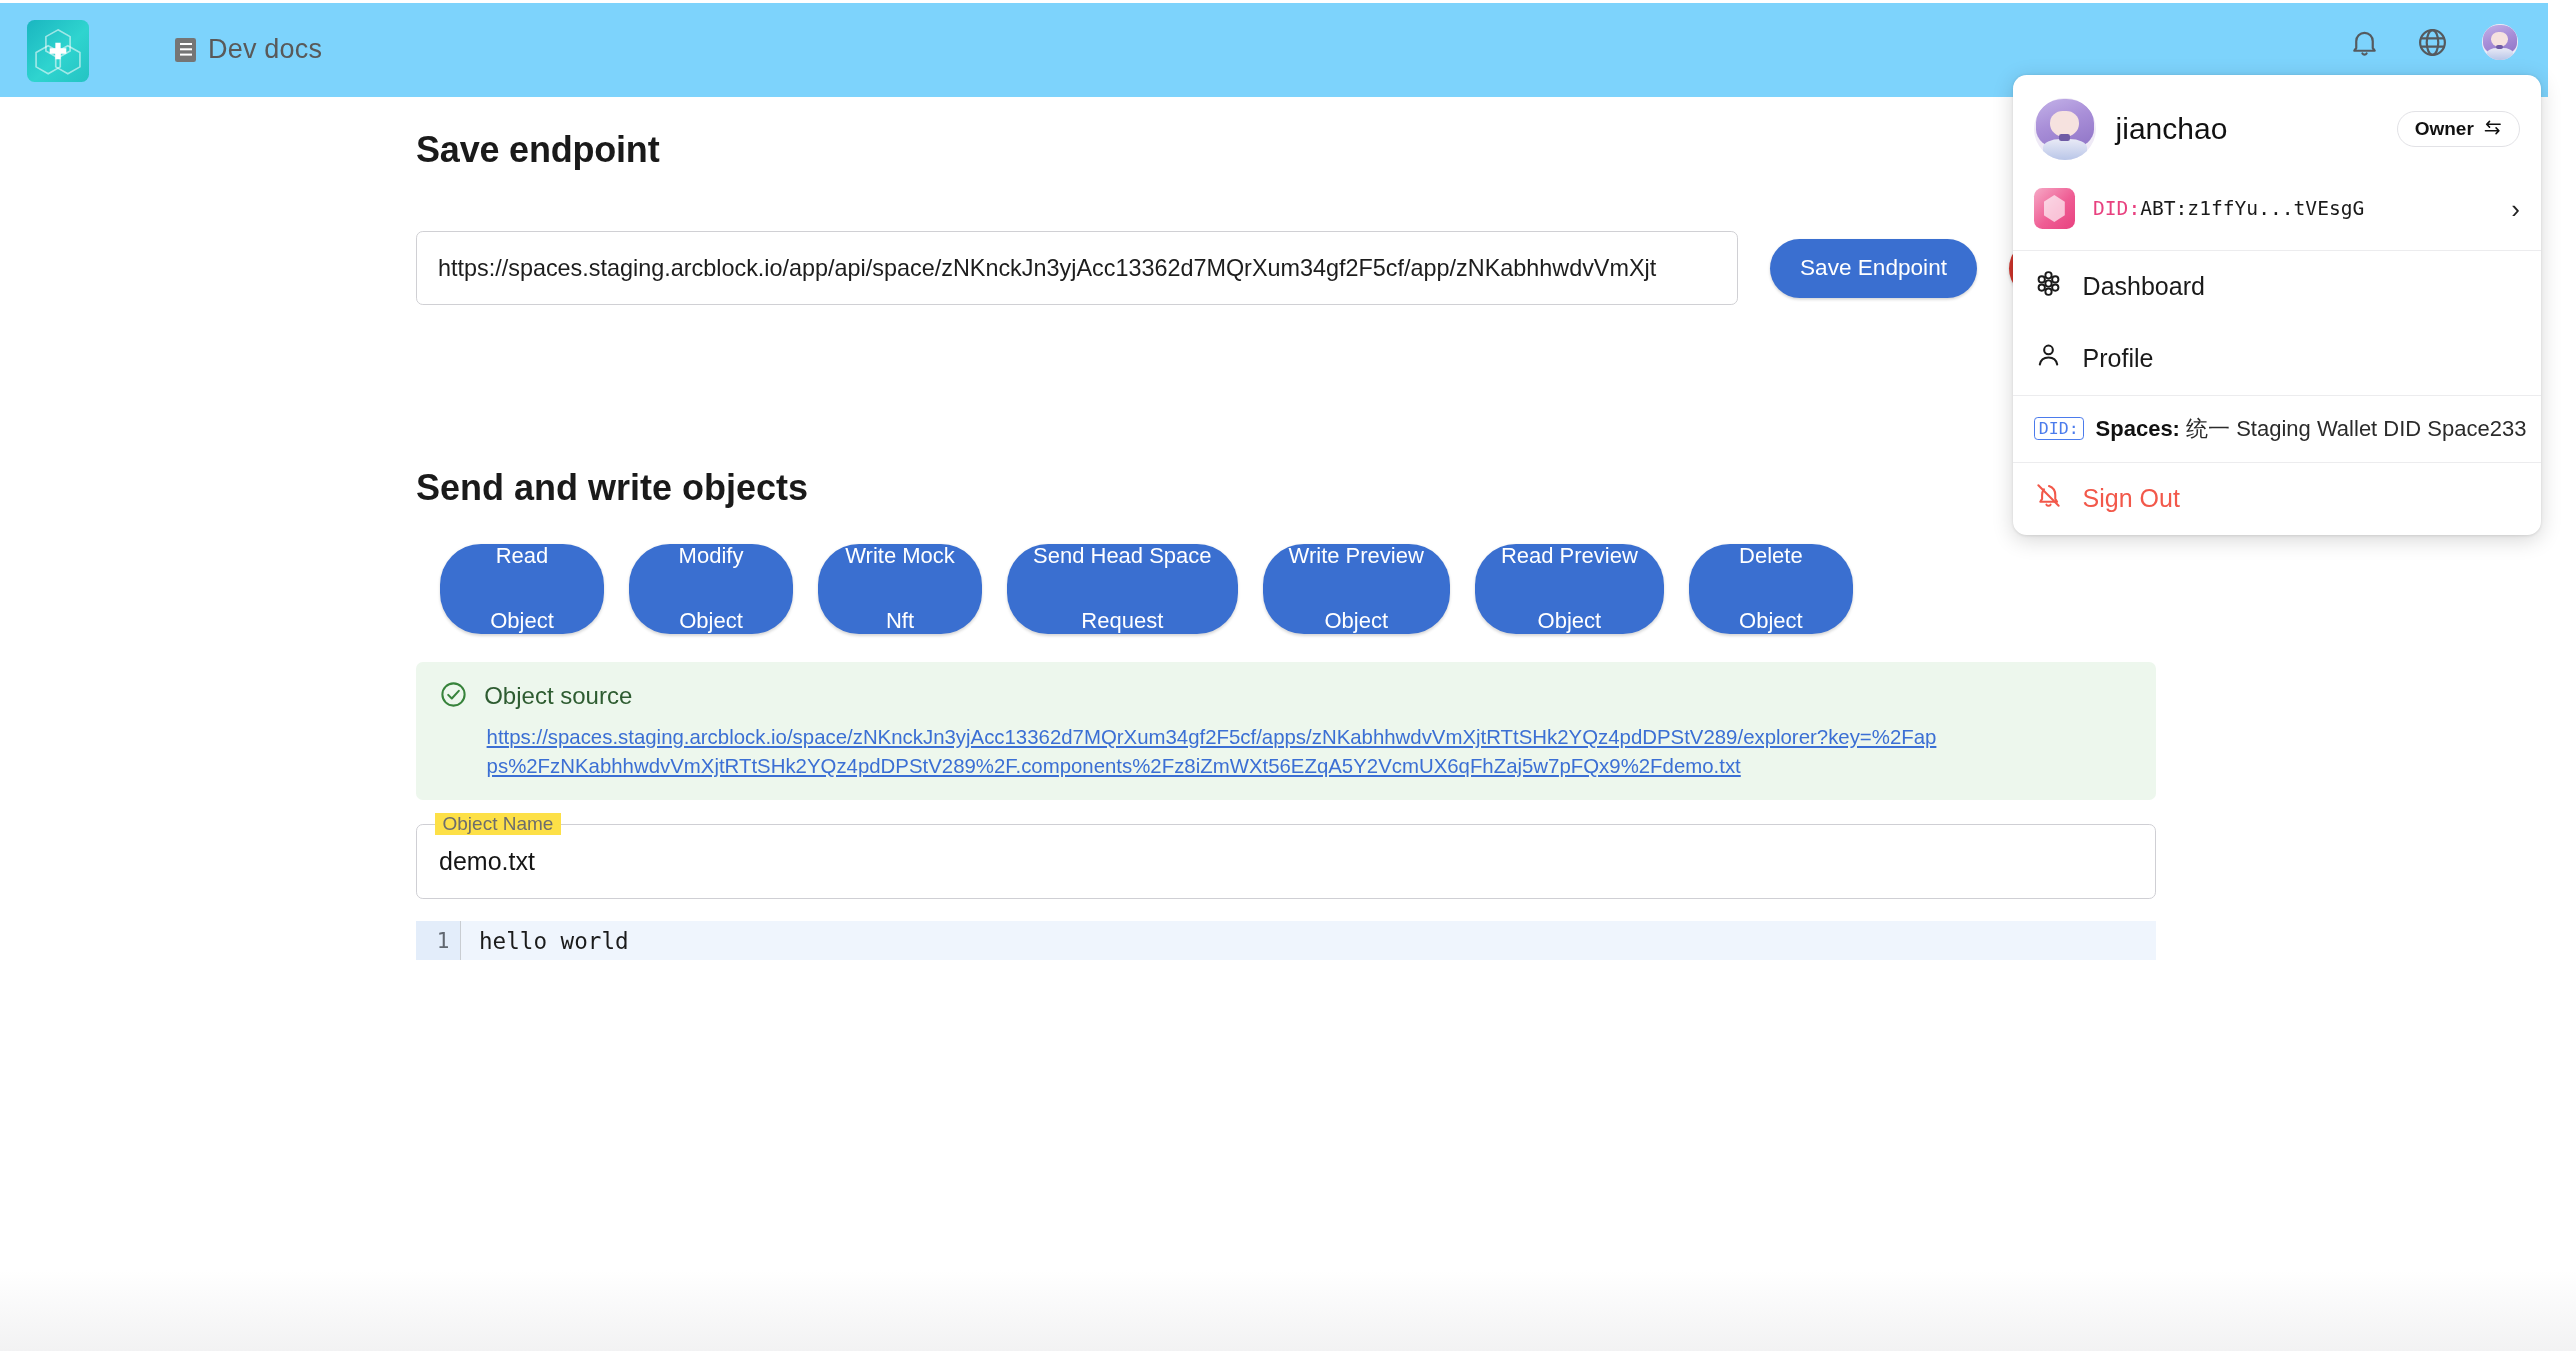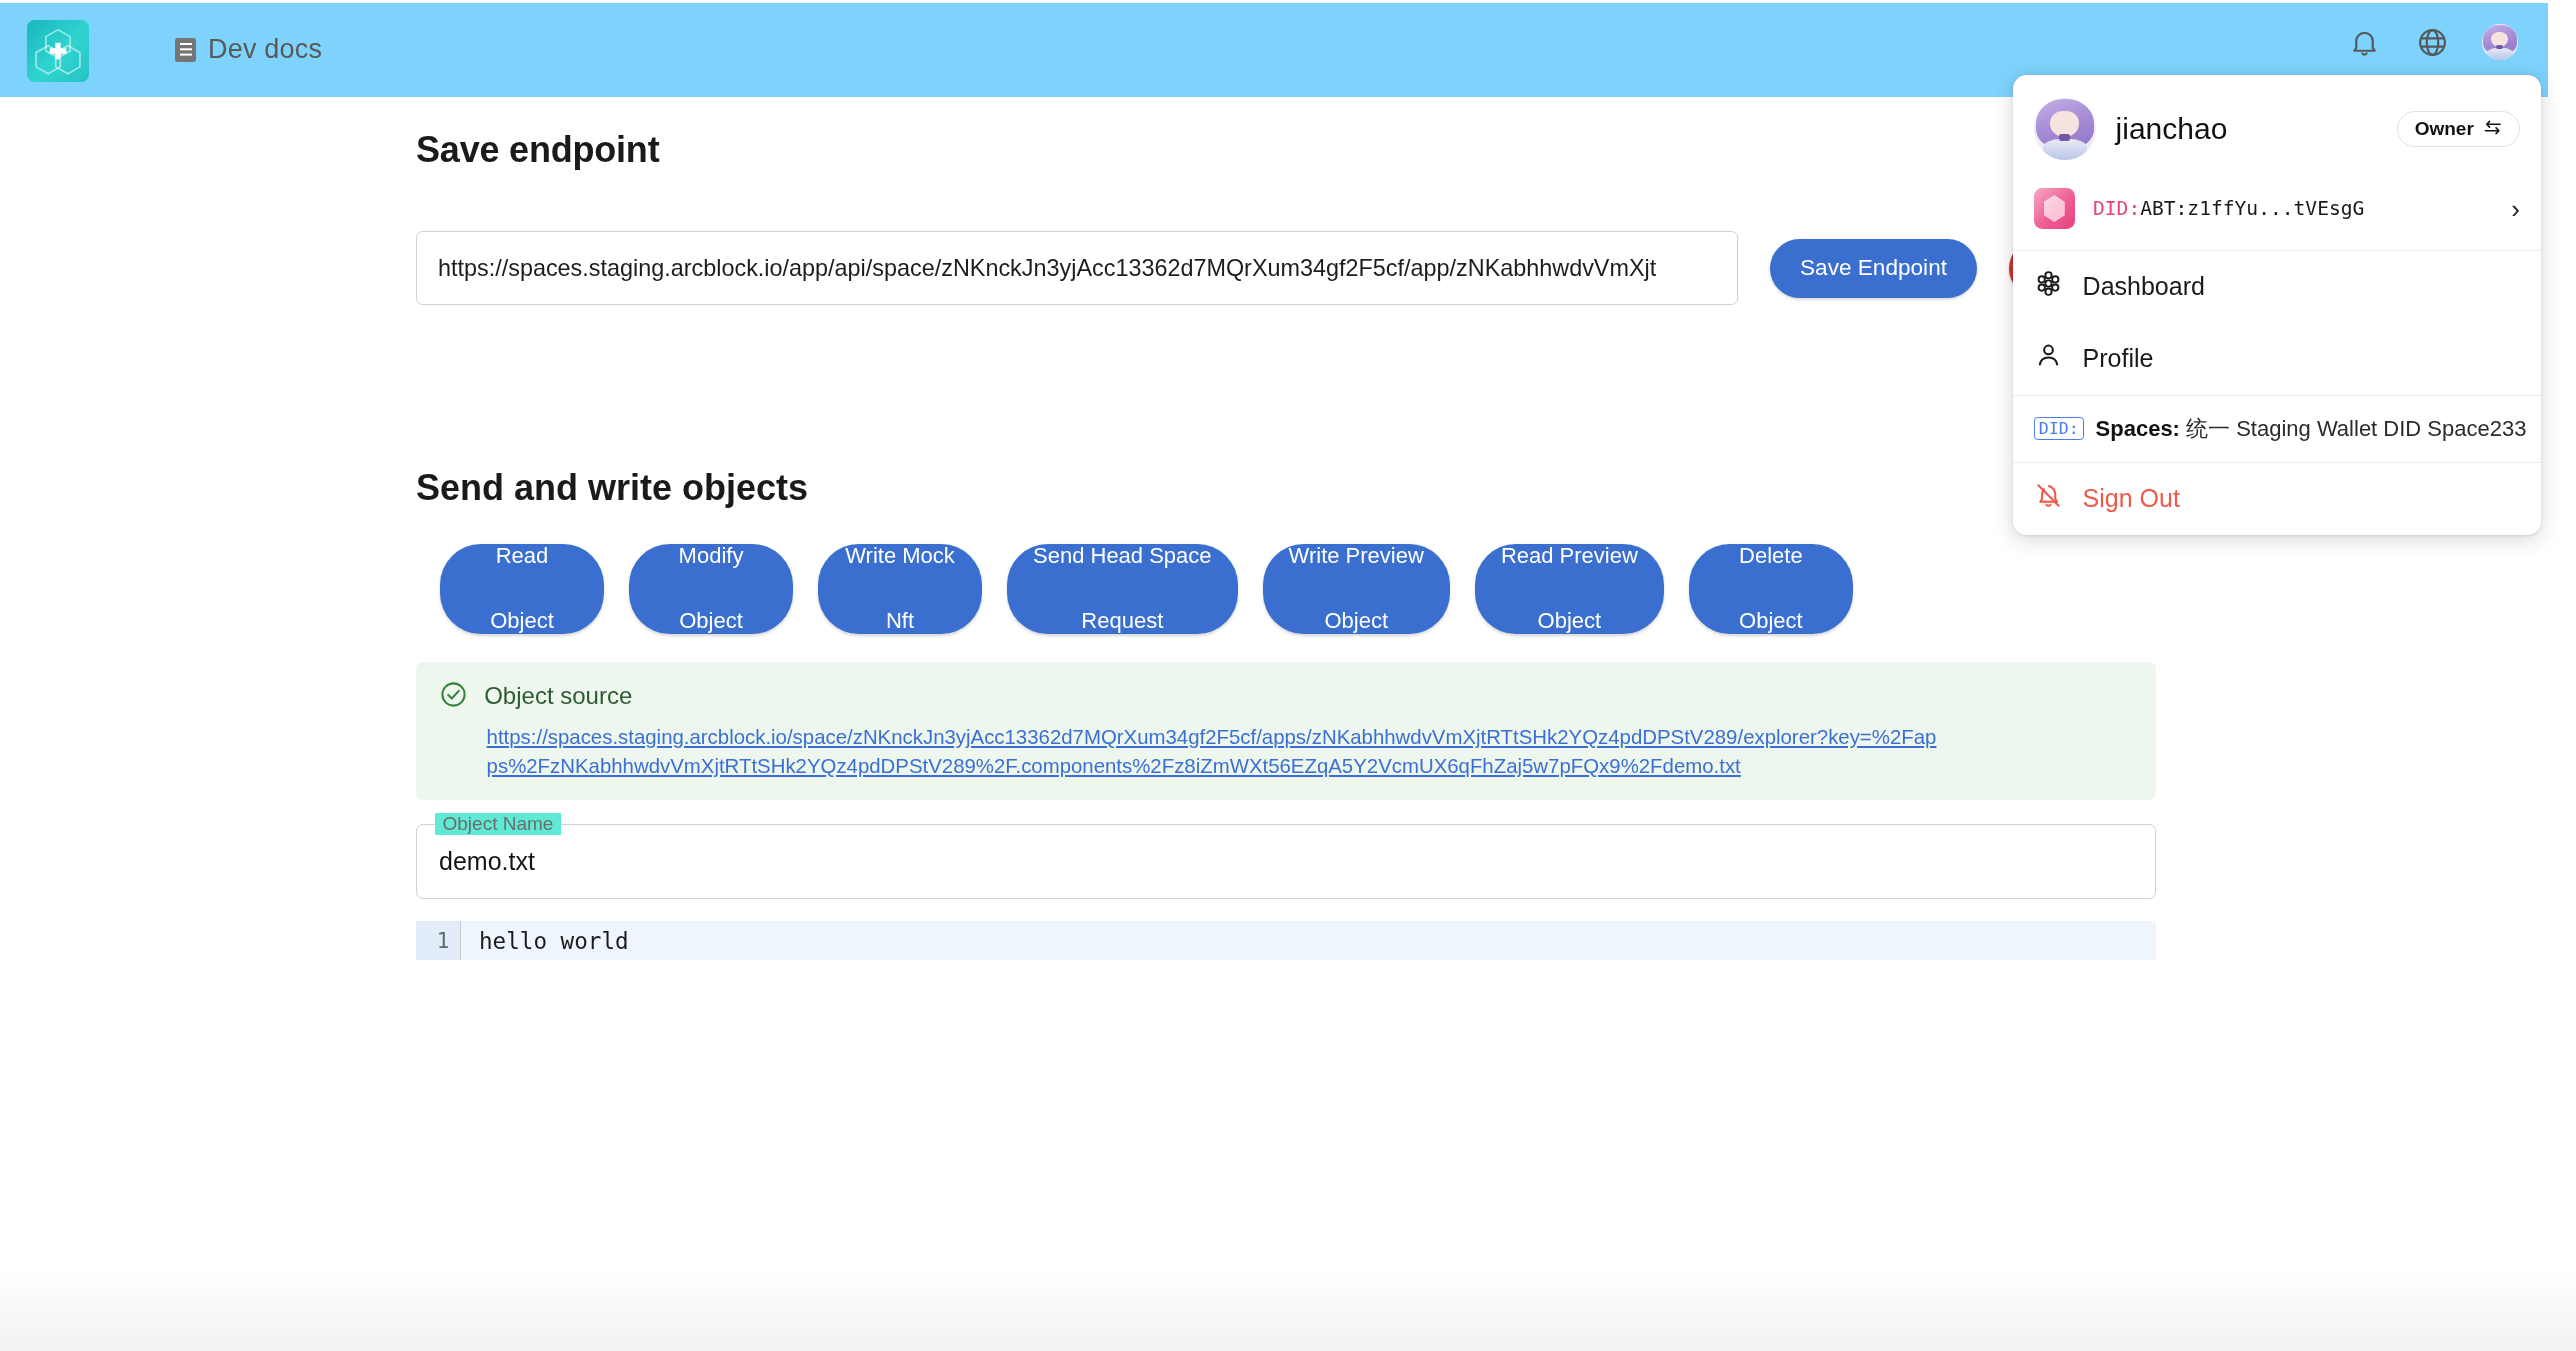--- a/index.html
+++ b/index.html
@@ -239,21 +239,21 @@
     left: 416px; top: 730px;
     width: 1740px;
     height: 75px;
     border: 0.8px solid #cfcfd4;
     border-radius: 6.8px;
     background: #fff;
   }
   .field-legend {
     position: absolute;
     left: 18px; top: -12px;
-    background: #5eead4;
+    background: #fde047;
     padding: 0 7.5px;
     font-size: 19px;
     color: #6d6d6d;
   }
   .field-value {
     position: absolute;
     left: 22px; top: 22px;
     font-size: 25px;
     color: #151515;
     outline: none;

